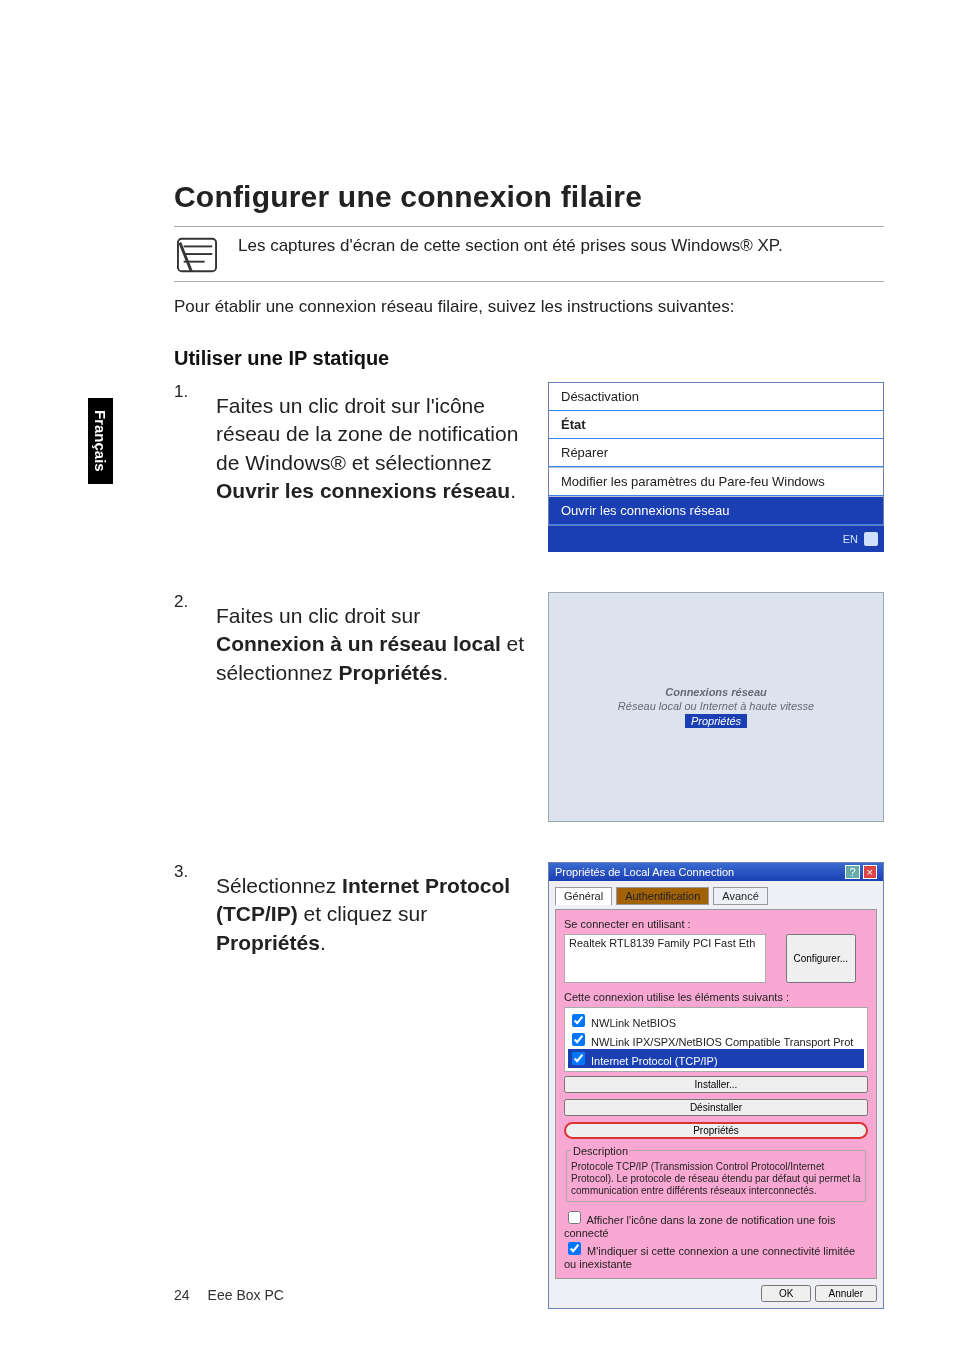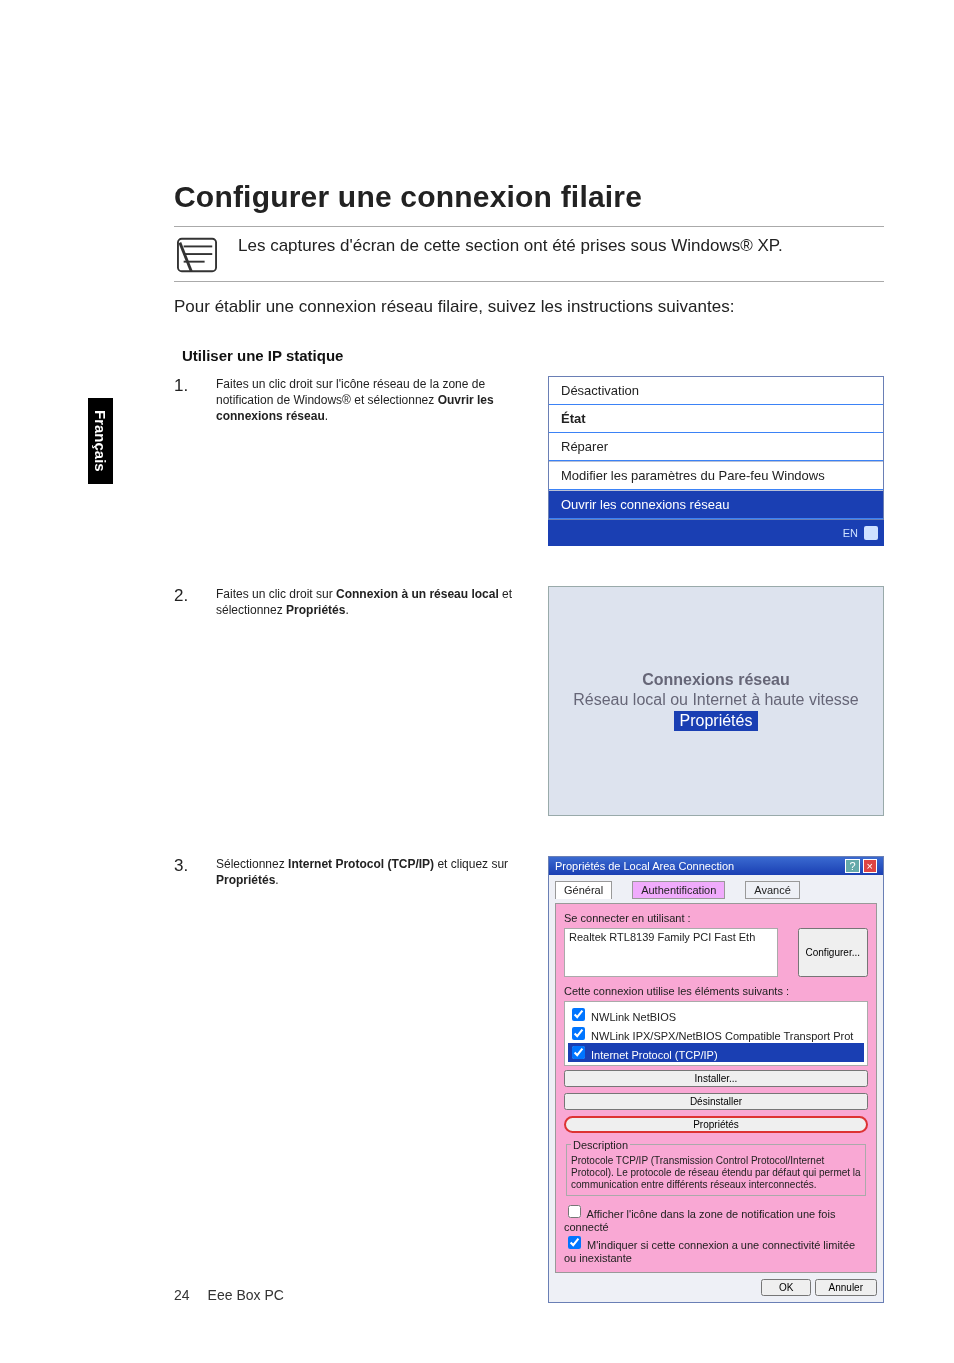--- a/index.html
+++ b/index.html
@@ -5,27 +5,27 @@
   html,body{margin:0;padding:0;background:#fff;font-family:"Segoe UI",Arial,sans-serif;color:#222;}
   .page{width:954px;height:1363px;margin:0 auto;position:relative;box-sizing:border-box;padding:70px 70px 40px 70px;}
   .side-tab{position:absolute;left:88px;top:398px;background:#000;color:#fff;writing-mode:vertical-rl;text-orientation:mixed;font-weight:700;font-size:15px;padding:12px 4px;}
   .content{margin-left:104px;}
   h1{font-family:Arial,sans-serif;font-weight:900;font-size:30px;margin:110px 0 12px 0;letter-spacing:0.2px;}
   .note-block{border-top:1px solid #aaa;border-bottom:1px solid #aaa;padding:8px 0 6px 0;display:flex;gap:18px;align-items:flex-start;margin-bottom:14px;}
   .note-icon{width:46px;height:40px;flex:none;position:relative;}
   .note-icon svg{width:100%;height:100%;}
   .note-text{font-size:17px;line-height:1.35;}
   .intro{font-size:17px;line-height:1.35;margin-bottom:28px;}
-  h2{font-weight:700;font-size:15px;margin:0 0 12px 8px;color:#111;}
+  h2{font-weight:700;font-size:20px;margin:0 0 12px 0;color:#111;}
   .steps{display:flex;flex-direction:column;gap:40px;}
   .step{display:flex;gap:18px;align-items:flex-start;}
   .step .n{width:24px;flex:none;font-size:17px;}
-  .step .txt{flex:1;font-size:12px;line-height:1.35;}
+  .step .txt{flex:1;font-size:21px;line-height:1.35;margin-top:10px;}
   .step .shot{flex:none;width:336px;}
-  .shot-placeholder{width:100%;box-sizing:border-box;background:#dde3ee;border:1px solid #9aa;display:flex;align-items:center;justify-content:center;color:#667;font-size:16px;text-align:center;padding:4px;}
+  .shot-placeholder{width:100%;box-sizing:border-box;background:#dde3ee;border:1px solid #9aa;display:flex;align-items:center;justify-content:center;color:#667;font-size:11px;text-align:center;padding:4px;font-style:italic;}
   
   .menu1{background:#fff;border:1px solid #6a7fb5;font-size:13px;}
   .menu1 .mi{padding:6px 12px;border-bottom:1px solid #3b82f6;}
   .menu1 .sep{border-top:1px solid #b8c0d6;}
   .menu1 .sel{background:#1a3fb3;color:#fff;}
   .menu1 .bold{font-weight:700;}
   .traybar{height:22px;background:#1a3fb3;color:#cfe1ff;text-align:center;padding:2px 6px;font-size:11px;display:flex;justify-content:flex-end;gap:6px;align-items:center;}
   .tray-ico{width:14px;height:14px;background:#cfe1ff;border-radius:2px;}
   .footer{position:absolute;bottom:60px;left:174px;font-size:14px;color:#333;display:flex;gap:18px;}
   .footer .pg{font-weight:400;}
@@ -101,28 +101,28 @@
         <div class="shot">
           <div style="border:1px solid #6a7fb5;background:#eef0f6;font-size:11px;">
             <div style="background:linear-gradient(#3a6ad0,#1a3fb3);color:#fff;padding:3px 6px;display:flex;justify-content:space-between;">
               <span>Propriétés de Local Area Connection</span>
               <span>
                 <span style="background:#6aa;border:1px solid #fff;padding:0 3px;">?</span>
                 <span style="background:#d44;border:1px solid #fff;padding:0 3px;color:#fff;">×</span>
               </span>
             </div>
             <div style="padding:6px;">
-              <div style="display:flex;gap:20px;margin-bottom:4px;text-align:center;">
+              <div style="display:flex;gap:4px;margin-bottom:4px;text-align:center;">
                 <span style="background:#fff;border:1px solid #999;border-bottom:none;padding:2px 8px;">Général</span>
-                <span style="background:#f0abfc;border:1px solid #999;padding:2px 8px;">Authentification</span>
+                <span style="background:#a16207;border:1px solid #999;padding:2px 8px;">Authentification</span>
                 <span style="background:#eef0f6;border:1px solid #999;padding:2px 8px;">Avancé</span>
               </div>
               <div style="background:#f9a8d4;border:1px solid #999;padding:8px;">
                 <div>Se connecter en utilisant :</div>
-                <div style="display:flex;gap:20px;margin:4px 0 8px 0;">
+                <div style="display:flex;gap:20px;margin:4px 12px 8px 0;">
                   <div style="flex:1;border:1px solid #aaa;padding:2px 4px;background:#fff;">Realtek RTL8139 Family PCI Fast Eth</div>
                   <button style="font-size:10px;padding:17px 6px;">Configurer...</button>
                 </div>
                 <div>Cette connexion utilise les éléments suivants :</div>
                 <div style="border:1px solid #aaa;background:#fff;padding:3px;margin:4px 0;">
                   <div><input type="checkbox" checked="" style=""> <span>NWLink NetBIOS</span></div>
                   <div><input type="checkbox" checked="" style=""> <span>NWLink IPX/SPX/NetBIOS Compatible Transport Prot</span></div>
                   <div style="background:#1a3fb3;color:#fff;"><input type="checkbox" checked="" style=""> <span>Internet Protocol (TCP/IP)</span></div>
                 </div>
                 <div style="display:flex;gap:6px;margin-bottom:6px;flex-direction:column;">

